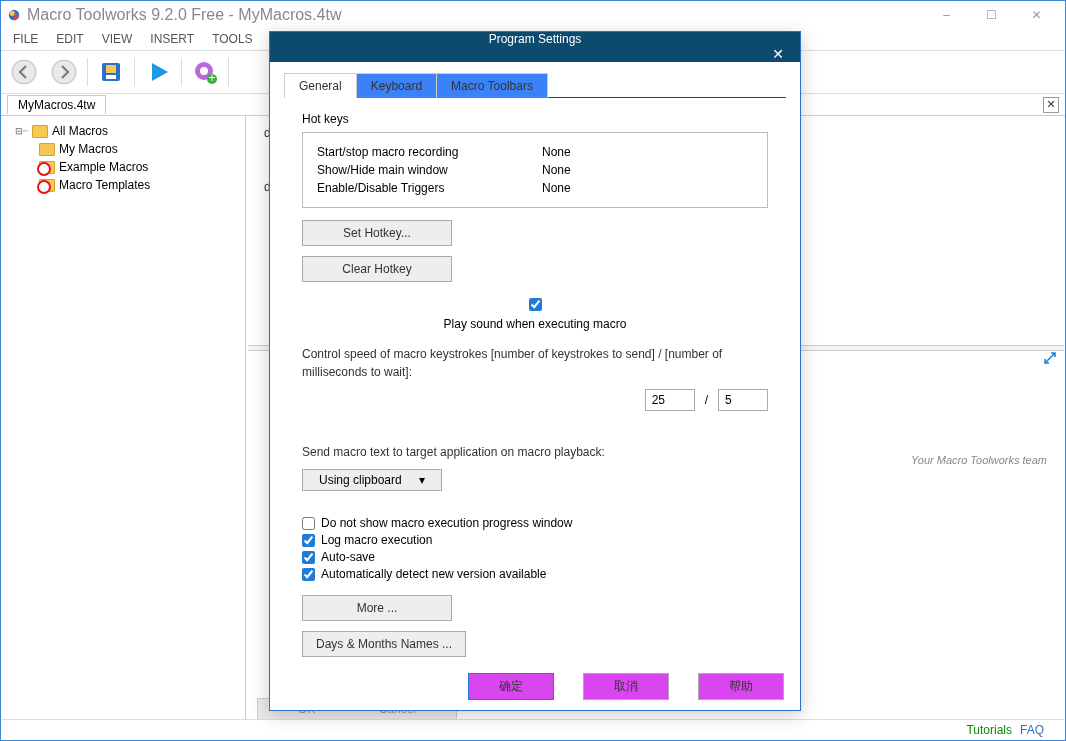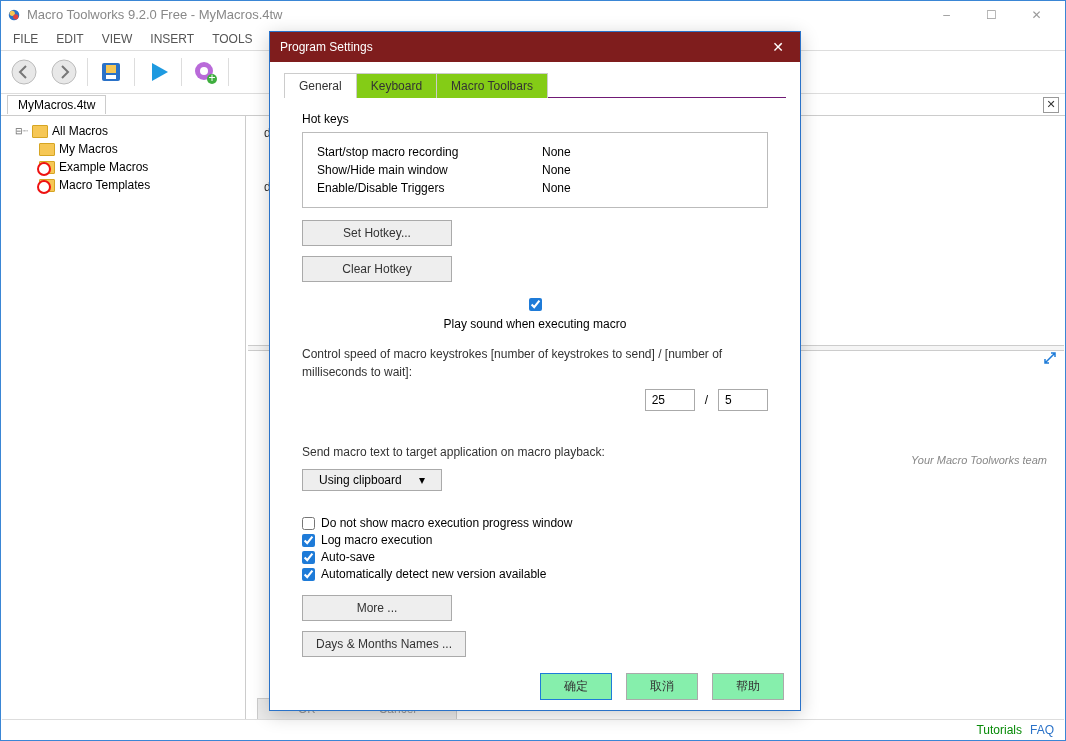--- a/index.html
+++ b/index.html
@@ -1,21 +1,21 @@
 <!DOCTYPE html>
 <html><head>
 <meta charset="utf-8">
 <style>
   * { box-sizing: border-box; margin: 0; padding: 0; font-family: "Segoe UI", Tahoma, sans-serif; font-size: 12px; }
   body { width: 1066px; height: 741px; background: #fff; overflow: hidden; position: relative; border: 1px solid #3a86d5; }
   
   
   .main-titlebar { height: 27px; background: #fff; display: flex; align-items: center; padding: 0 6px; color: #888; border-bottom: 0; }
   .main-titlebar .app-logo { width: 14px; height: 14px; margin-right: 6px; display:inline-block; }
-  .main-title { flex: 1; color: #888; font-size: 13px; }
+  .main-title { flex: 1; color: #888; font-size: 16px; }
   .winbtns { display: flex; gap: 0; }
   .winbtn { width: 45px; height: 22px; display:flex; align-items:center; justify-content:center; color:#999; }
 
   
   .menubar { height: 22px; display:flex; align-items:center; padding: 0 4px; gap: 2px; color:#555; }
   .menubar span { padding: 2px 8px; }
 
   
   .toolbar { height: 44px; display:flex; align-items:center; padding: 0 6px; gap: 6px; border-top:1px solid #ddd; border-bottom:1px solid #ddd; }
   .tbicon { width:34px; height:34px; display:flex; align-items:center; justify-content:center; border-radius:3px; }
@@ -33,49 +33,49 @@
   .tree li { padding:2px 0 2px 10px; display:flex; align-items:center; gap:4px; }
   .tree .child { padding-left: 34px; }
   .folder { width:16px;height:13px;background:#f6c755;border:1px solid #d6a523;border-radius:1px;display:inline-block; }
   .folder.red::after{content:"";display:block;width:10px;height:10px;border-radius:50%;border:2px solid #e11;background:#fff;position:relative;top:0px;left:-3px;}
   .rightpane { flex:1; padding: 10px 18px; color:#333; position:relative; }
   .rightpane .txt { color:#333; margin-bottom:40px; }
   .rightpane .sig { color:#888; font-style:italic; text-align:right; margin-top:260px; font-size:11px; }
   .splitterH { position:absolute; top:344px; left:247px; right:1px; height:6px; border-top:1px solid #ccc;border-bottom:1px solid #ccc;background:#f5f5f5; }
   .diagico { position:absolute; top:350px; right:8px; width:14px;height:14px; }
 
-  .statusbar { position:absolute; bottom:1px; left:1px; right:1px; height:20px; background:#fff; border-top:1px solid #ddd; display:flex; align-items:center; justify-content:flex-end; padding:0 10px; gap:8px; }
+  .statusbar { position:absolute; bottom:1px; left:1px; right:1px; height:20px; background:#fff; border-top:1px solid #ddd; display:flex; align-items:center; justify-content:flex-end; padding:0 20px; gap:8px; }
   .statusbar a { color:#078a07; text-decoration:none; }
   .statusbar a.faq { color:#2a72c8; }
   .okcancel-under { position:absolute; bottom:20px; left:256px; height:22px; display:flex; gap:30px; color:#999; background:#eaeaea; padding:2px 40px; border:1px solid #ccc; width:200px; justify-content:space-between; align-items:center;}
 
   
   .dialog { position:absolute; top:30px; left:268px; width:532px; height:680px; background:#fff; border:1px solid #2a72c8; box-shadow:0 4px 18px rgba(0,0,0,0.2); z-index:10; }
-  .dlg-title { height:30px; background:#7f1d1d; color:#fff; display:flex; align-items:center; padding:0 10px; font-size:13px; }
+  .dlg-title { height:30px; background:#0c4a6e; color:#fff; display:flex; align-items:center; padding:0 10px; font-size:13px;flex-direction:column; }
   .dlg-title .x { margin-left:auto; font-size:14px; padding:0 6px; }
   .dlg-body { padding: 10px 14px; }
   .tabs { display:flex; border-bottom:1px solid #701a75; }
-  .tab { padding:5px 14px; border:1px solid #ccc; border-bottom:none; margin-right:-1px; background:#84cc16; color:#333; position:relative; top:1px;}
+  .tab { padding:5px 14px; border:1px solid #ccc; border-bottom:none; margin-right:-1px; background:#3b82f6; color:#333; position:relative; top:1px;}
   .tab.active { background:#fff; }
   .panel { padding: 14px 18px; }
 
   .fieldset { border:0; margin-bottom: 14px; }
   .hotbox { border:1px solid #bbb; padding:10px 14px; margin:6px 0 12px; }
   .hotrow { display:flex; padding:2px 0; }
   .hotrow .k { width:225px; }
   .btnrow { display:flex; gap:10px;flex-direction:column; }
   .btn { border:1px solid #aaa; background:#eee; padding:5px 0; width:150px; text-align:center; color:#333; }
   .primary { border:1px solid #1e7bd8; }
   label.chk { display:flex; align-items:center; gap:6px; margin:3px 0; }
   input[type=checkbox]{ width:13px;height:13px; accent-color:#1e7bd8;}
   .speedrow { display:flex; align-items:center; gap:10px;justify-content:flex-end; }
   .numin { width:50px; border:1px solid #aaa; padding:3px 6px; }
   .sel { border:1px solid #aaa; background:#eee; padding:3px 16px; width:140px; display:flex; justify-content:space-between; align-items:center;}
   .dlg-footer { position:absolute; bottom:10px; right:16px; display:flex; gap:14px; }
-  .dlg-footer .btn { width:72px; padding:4px 0; background:#86efac; }
+  .dlg-footer .btn { width:86px; padding:4px 0; background:#d946ef;margin-left:15px; }
   .para { color:#333; margin:8px 0; line-height:1.5; }
 </style>
 </head>
 <body>
 
 <div class="main-titlebar">
   <span class="app-logo">
     <svg viewBox="0 0 16 16">
         <circle cx="8" cy="8" r="6" fill="#2a72c8"></circle>
         <circle cx="6" cy="6" r="3" fill="#f6c755"></circle>

